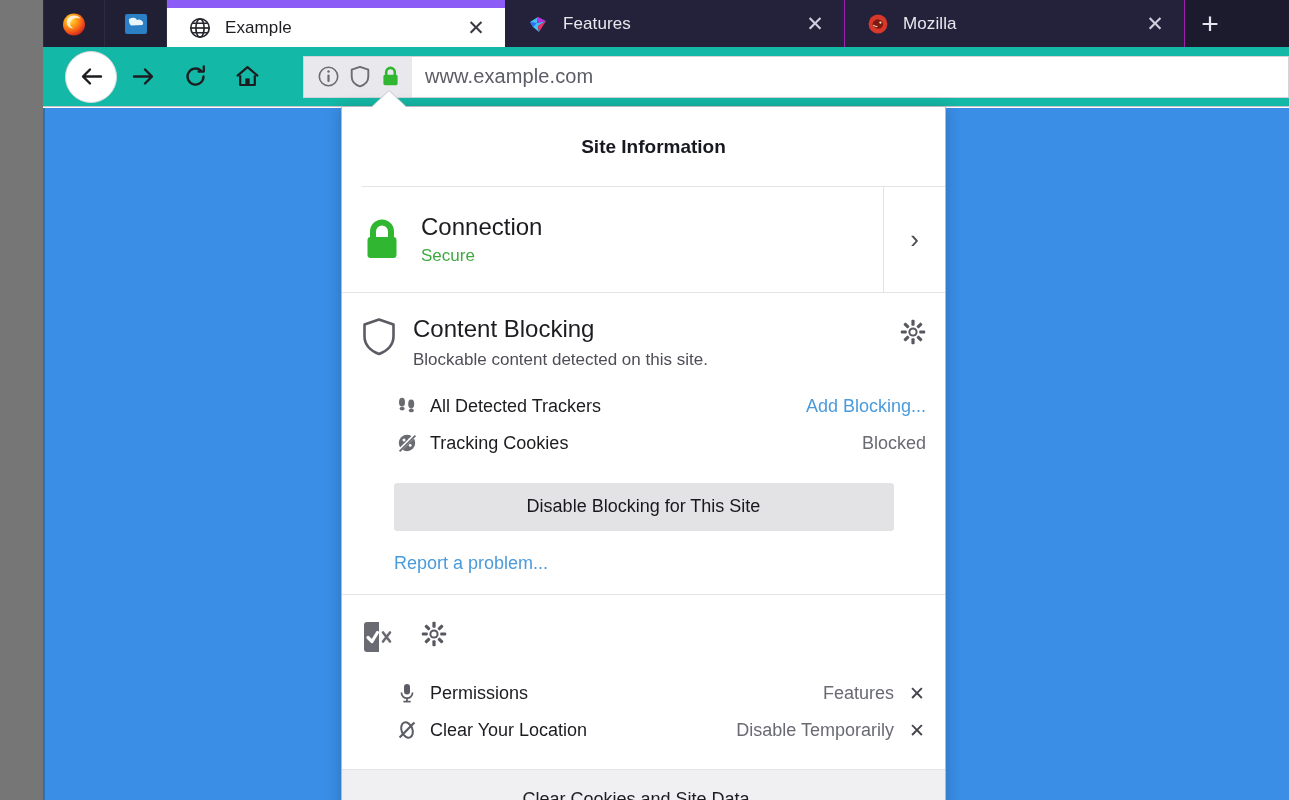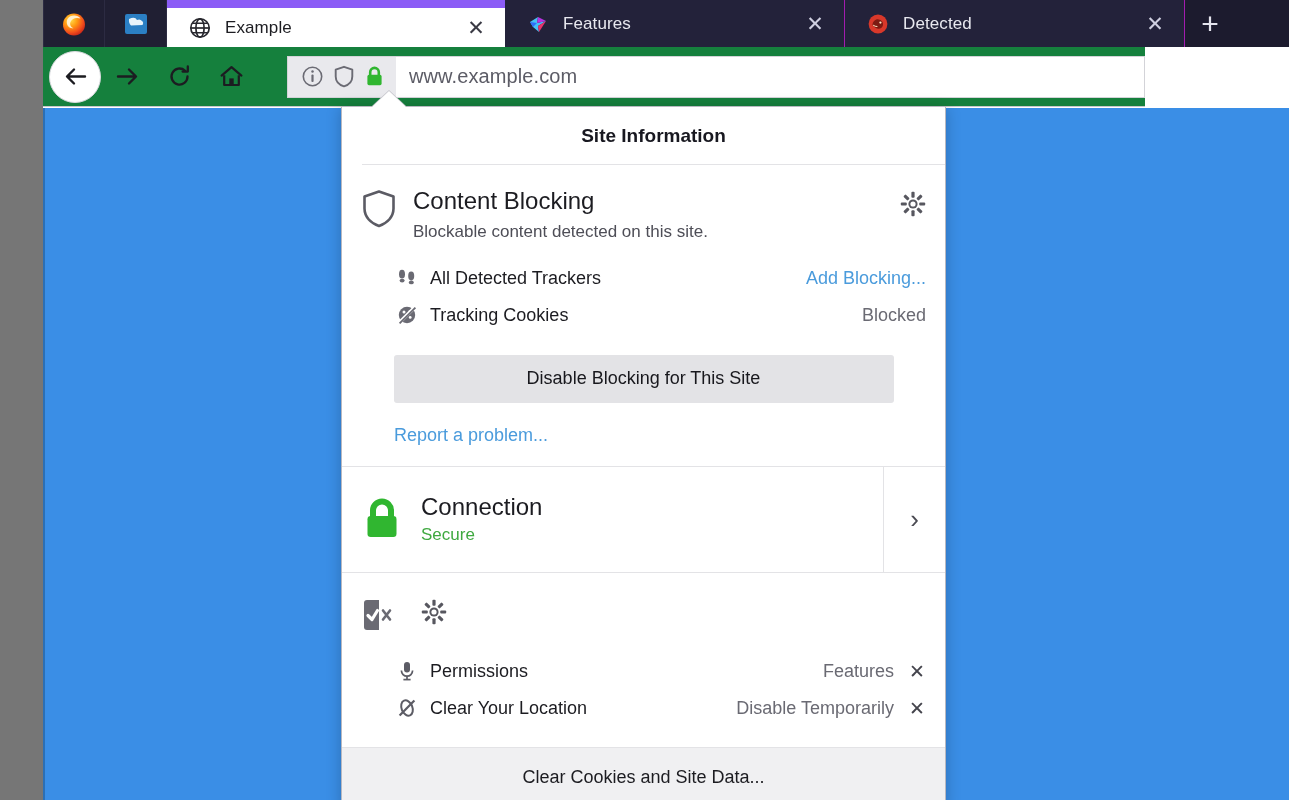--- a/index.html
+++ b/index.html
@@ -55,23 +55,23 @@
   #tab-features { width: 340px; }
   #tab-mozilla  { width: 340px; }
 
   #newtab-btn {
     width: 50px; height: 47px; display: flex; align-items: center; justify-content: center;
     color: #e5e5ee; font-size: 30px; font-weight: 300; line-height: 1;
   }
 
   
   #navbar {
-    position: absolute; left: 0; top: 47px; width: 1102px; height: 60px;
-    background: #15803d; border-bottom: 1px solid #c6c6cb;
-    display: flex; align-items: center; padding-left: 6px;
+    position: absolute; left: 0; top: 47px; width: 1246px; height: 60px;
+    background: #14b8a6; border-bottom: 1px solid #c6c6cb;
+    display: flex; align-items: center; padding-left: 22px;
   }
   .nav-btn {
     width: 52px; height: 52px; display: flex; align-items: center; justify-content: center;
     color: #1c1c21;
   }
   #nav-back {
     border: 1px solid #d9d9de; border-radius: 50%; background: #ffffff;
     width: 52px; height: 52px;
   }
 
@@ -104,21 +104,21 @@
   }
   #panel-arrow {
     position: absolute; left: 372px; top: 91px; width: 0; height: 0;
     border-left: 17px solid transparent; border-right: 17px solid transparent;
     border-bottom: 16px solid #ffffff;
     z-index: 22;
     filter: drop-shadow(0 -1px 0 #c4c4cb);
   }
 
   #panel-header {
-    height: 58px; display: flex; align-items: center; justify-content: center;
+    height: 80px; display: flex; align-items: center; justify-content: center;
     border-bottom: 1px solid #e3e3e6; background: #ffffff; margin-left: 20px;
   }
   #panel-header .title { font-size: 19px; font-weight: bold; color: #181820; }
 
   .panel-section { padding: 0; border-bottom: 1px solid #e3e3e6; background: #fff; }
 
   
   #connection-row { display: flex; align-items: stretch; height: 105px; }
   #connection-main {
     flex: 1 1 auto; display: flex; align-items: center; gap: 18px;
@@ -230,21 +230,21 @@
 
       <div class="tab" id="tab-mozilla">
         <span class="tab-favicon">
           <svg width="22" height="22" viewBox="0 0 22 22">
             <circle cx="11" cy="11" r="9.4" fill="#d8382a"></circle>
             <path d="M5.5 12.5 C5.5 8.5 8.5 6 11.5 6.4 C14.5 6.8 16.5 9 16 12 C15.6 14.4 13.5 16 11 15.7 C8.6 15.4 7 14 6.4 12.3 Z" fill="#7d1b12"></path>
             <circle cx="13.4" cy="9.6" r="1.15" fill="#ffe9c6"></circle>
             <path d="M6.2 12.2 Q8 13.6 10.4 13.5" stroke="#ffe9c6" stroke-width="1" fill="none"></path>
           </svg>
         </span>
-        <span class="tab-title">Detected</span>
+        <span class="tab-title">Mozilla</span>
         <span class="tab-close">✕</span>
       </div>
 
       <div id="newtab-btn">+</div>
     </div>
 
     <div id="navbar">
 
       <div class="nav-btn" id="nav-back">
         <span>
@@ -313,20 +313,40 @@
     </div>
 
   </div>
 
   <div id="panel-arrow"></div>
 
   <div id="site-panel">
 
     <div id="panel-header">
       <div class="title">Site Information</div>
+    </div>
+
+    <div class="panel-section">
+      <div id="connection-row">
+        <div id="connection-main">
+          <span>
+            <svg width="42" height="46" viewBox="0 0 42 46">
+              <path d="M12 21 V14.6 a9 9 0 0 1 18 0 V21" fill="none" stroke="#30b630" stroke-width="6"></path>
+              <rect x="6.5" y="20" width="29" height="21" rx="3.2" fill="#30b630"></rect>
+            </svg>
+          </span>
+          <div id="connection-text">
+            <div class="c-title">Connection</div>
+            <div class="c-state">Secure</div>
+          </div>
+        </div>
+        <div id="connection-arrow">
+          <span>›</span>
+        </div>
+      </div>
     </div>
 
     <div class="panel-section">
       <div class="sec-body">
         <div class="sec-head">
           <span class="sec-icon">
             <svg width="36" height="40" viewBox="0 0 36 40">
               <path d="M18 2.5 L32.5 7.6 V19.6 C32.5 28 26 34.5 18 37 C10 34.5 3.5 28 3.5 19.6 V7.6 Z" fill="none" stroke="#5b5b64" stroke-width="2.6" stroke-linejoin="round"></path>
             </svg>
           </span>
@@ -386,40 +406,20 @@
           </div>
         </div>
 
         <button id="disable-blocking-btn">Disable Blocking for This Site</button>
 
         <a id="report-problem">Report a problem...</a>
       </div>
     </div>
 
     <div class="panel-section">
-      <div id="connection-row">
-        <div id="connection-main">
-          <span>
-            <svg width="42" height="46" viewBox="0 0 42 46">
-              <path d="M12 21 V14.6 a9 9 0 0 1 18 0 V21" fill="none" stroke="#30b630" stroke-width="6"></path>
-              <rect x="6.5" y="20" width="29" height="21" rx="3.2" fill="#30b630"></rect>
-            </svg>
-          </span>
-          <div id="connection-text">
-            <div class="c-title">Connection</div>
-            <div class="c-state">Secure</div>
-          </div>
-        </div>
-        <div id="connection-arrow">
-          <span>›</span>
-        </div>
-      </div>
-    </div>
-
-    <div class="panel-section">
       <div class="sec-body">
         <div class="sec-head">
           <span class="sec-icon">
             <svg width="36" height="38" viewBox="0 0 36 38">
               <rect x="3" y="3" width="30" height="30" rx="3" fill="#6a6a73"></rect>
               <rect x="18" y="3" width="15" height="30" fill="#ffffff"></rect>
               <path d="M7 18.5 L11 22.5 L16.5 13.5" stroke="#ffffff" stroke-width="3.2" fill="none" stroke-linecap="round" stroke-linejoin="round"></path>
               <path d="M22 13.5 L29 22.5 M29 13.5 L22 22.5" stroke="#6a6a73" stroke-width="2.6" stroke-linecap="round"></path>
             </svg>
           </span>

